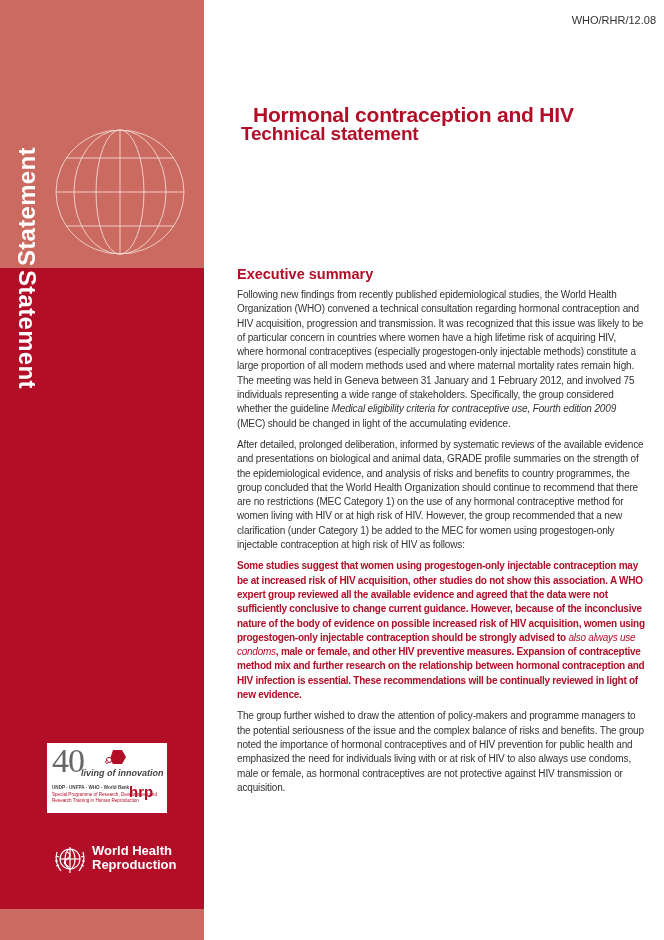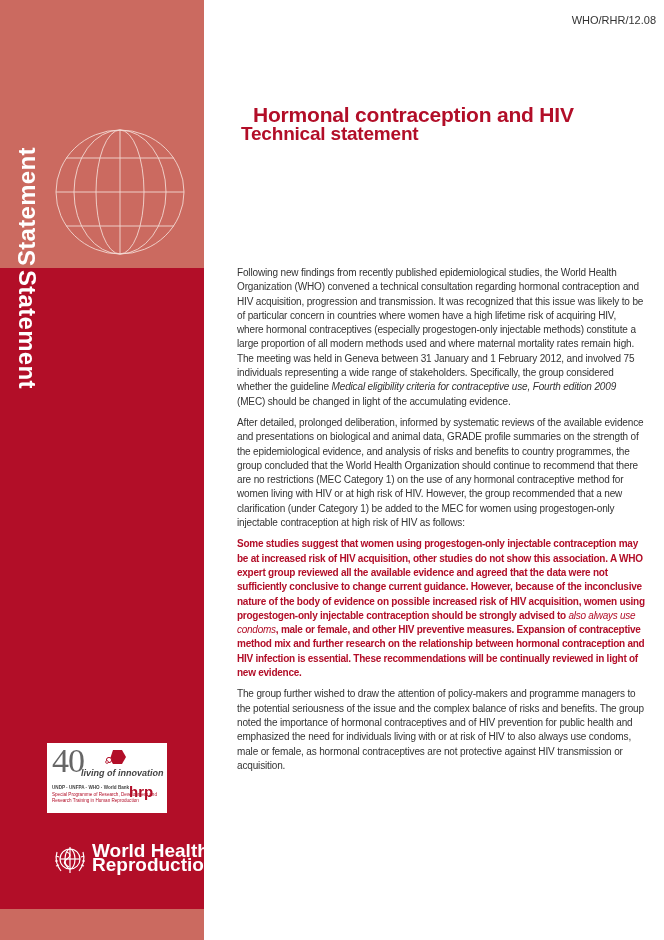--- a/index.html
+++ b/index.html
@@ -26,21 +26,21 @@
     background: #ffffff; box-sizing: border-box; padding: 4px 5px;
   }
   .hrp-40 { position: absolute; left: 5px; top: 0px; font-size: 34px; color: #666; letter-spacing: -1px; font-weight: normal; line-height: 36px; font-family: Liberation Serif, serif; }
   .hrp-logo { position: absolute; left: 58px; top: 6px; width: 22px; height: 16px; }
   .hrp-text { position: absolute; left: 82px; top: 4px; font-size: 15px; color: #b20e28; font-weight: bold; line-height: 18px; margin-top: 36px; }
   .hrp-years { position: absolute; left: 34px; top: 25px; font-size: 9px; color: #444; font-style: italic; font-weight: bold; }
   .hrp-partners { position: absolute; left: 5px; top: 42px; font-size: 4.6px; color: #444; font-weight: bold; line-height: 6px; }
   .hrp-prog { position: absolute; left: 5px; top: 49px; width: 112px; font-size: 4.6px; color: #b20e28; line-height: 6px; }
 
   .who-logo { position: absolute; left: 52px; top: 842px; width: 36px; height: 36px; }
-  .who-text { position: absolute; left: 92px; top: 844px; color: #fff; font-weight: bold; font-size: 19px; line-height: 14px; }
+  .who-text { position: absolute; left: 92px; top: 844px; color: #fff; font-weight: bold; font-size: 13px; line-height: 14px; }
 
   .docref { position: absolute; right: 8px; top: 14px; font-size: 11px; color: #333; }
   .title { position: absolute; left: 237px; top: 87px; font-size: 21px; font-weight: bold; color: #b20e28; margin: 16px; letter-spacing: -0.2px; }
   .subtitle { position: absolute; left: 237px; top: 119px; font-size: 19px; color: #b20e28; margin: 4px; letter-spacing: -0.2px; }
 
   .content { position: absolute; left: 237px; top: 266px; width: 408px; }
   .section-heading { font-size: 14.5px; font-weight: bold; color: #b20e28; margin: 0 0 6px 0; }
   .para { font-size: 10px; line-height: 14.3px; color: #333; margin: 0 0 7px 0; letter-spacing: -0.15px; }
   .para.highlight { color: #b20e28; font-weight: bold; letter-spacing: -0.25px; }
   .para em { font-style: italic; }
@@ -97,20 +97,21 @@
     <div>World Health</div>
     <div>Reproduction</div>
   </div>
 </div>
 
 <div class="docref">WHO/RHR/12.08</div>
 <h1 class="title">Hormonal contraception and HIV</h1>
 <h2 class="subtitle">Technical statement</h2>
 
 <div class="content">
+  <h3 class="section-heading">Executive summary</h3>
 
   <p class="para"><span>Following new findings from recently published epidemiological studies, the World Health Organization (WHO) convened a technical consultation regarding hormonal contraception and HIV acquisition, progression and transmission. It was recognized that this issue was likely to be of particular concern in countries where women have a high lifetime risk of acquiring HIV, where hormonal contraceptives (especially progestogen-only injectable methods) constitute a large proportion of all modern methods used and where maternal mortality rates remain high. The meeting was held in Geneva between 31 January and 1 February 2012, and involved 75 individuals representing a wide range of stakeholders. Specifically, the group considered whether the guideline </span><em>Medical eligibility criteria for contraceptive use, Fourth edition 2009</em><span> (MEC) should be changed in light of the accumulating evidence.</span></p>
 
   <p class="para">After detailed, prolonged deliberation, informed by systematic reviews of the available evidence and presentations on biological and animal data, GRADE profile summaries on the strength of the epidemiological evidence, and analysis of risks and benefits to country programmes, the group concluded that the World Health Organization should continue to recommend that there are no restrictions (MEC Category 1) on the use of any hormonal contraceptive method for women living with HIV or at high risk of HIV. However, the group recommended that a new clarification (under Category 1) be added to the MEC for women using progestogen-only injectable contraception at high risk of HIV as follows:</p>
 
   <p class="para highlight"><span>Some studies suggest that women using progestogen-only injectable contraception may be at increased risk of HIV acquisition, other studies do not show this association. A WHO expert group reviewed all the available evidence and agreed that the data were not sufficiently conclusive to change current guidance. However, because of the inconclusive nature of the body of evidence on possible increased risk of HIV acquisition, women using progestogen-only injectable contraception should be strongly advised to </span><em>also always use condoms</em><span>, male or female, and other HIV preventive measures. Expansion of contraceptive method mix and further research on the relationship between hormonal contraception and HIV infection is essential. These recommendations will be continually reviewed in light of new evidence.</span></p>
 
   <p class="para">The group further wished to draw the attention of policy-makers and programme managers to the potential seriousness of the issue and the complex balance of risks and benefits. The group noted the importance of hormonal contraceptives and of HIV prevention for public health and emphasized the need for individuals living with or at risk of HIV to also always use condoms, male or female, as hormonal contraceptives are not protective against HIV transmission or acquisition.</p>
 </div>
 

